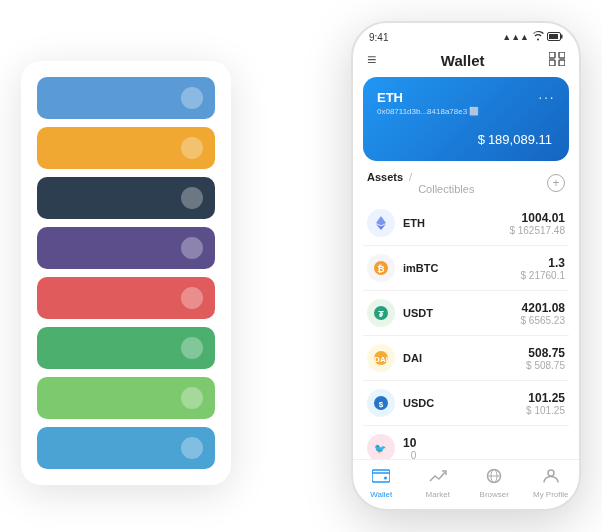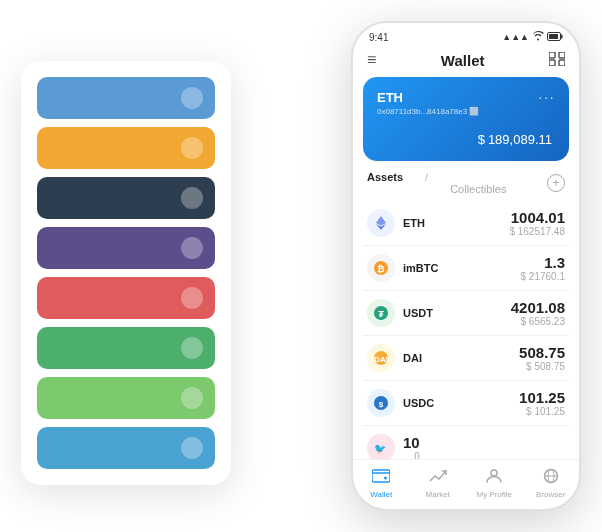--- a/index.html
+++ b/index.html
@@ -170,21 +170,21 @@
     .assets-header {
       display: flex;
       align-items: center;
       justify-content: space-between;
       padding: 10px 14px 6px;
       flex-shrink: 0;
     }
 
     .assets-tabs {
       display: flex;
-      gap: 22px;
+      gap: 6px;
       font-size: 11px;
     }
 
     .assets-tab-active {
       color: #222;
       font-weight: 600;
     }
 
     .assets-tab-divider {
       color: #bbb;
@@ -248,21 +248,21 @@
       font-size: 11px;
       font-weight: 600;
       color: #222;
     }
 
     .asset-amount-col {
       text-align: right;
     }
 
     .asset-amount {
-      font-size: 15px;
+      font-size: 12px;
       font-weight: 600;
       color: #222;
     }
 
     .asset-usd {
       font-size: 10px;
       color: #aaa;
     }
 
     
@@ -489,32 +489,32 @@
           <svg width="18" height="16" viewBox="0 0 18 16">
               <polyline points="1,13 6,8 10,11 17,3" fill="none" stroke="#aaa" stroke-width="1.5"></polyline>
               <polyline points="13,3 17,3 17,7" fill="none" stroke="#aaa" stroke-width="1.5"></polyline>
             </svg>
         </span>
         <span class="nav-label">Market</span>
       </div>
       <div class="nav-item">
         <span class="nav-icon">
           <svg width="18" height="16" viewBox="0 0 18 16">
-              <circle cx="9" cy="5" r="3" fill="none" stroke="#aaa" stroke-width="1.5"></circle>
-              <path d="M2 14.5c0-3.5 3-6 7-6s7 2.5 7 6" fill="none" stroke="#aaa" stroke-width="1.5"></path>
+              <circle cx="9" cy="8" r="6.5" fill="none" stroke="#aaa" stroke-width="1.5"></circle>
+              <ellipse cx="9" cy="8" rx="3" ry="6.5" fill="none" stroke="#aaa" stroke-width="1"></ellipse>
+              <line x1="2.5" y1="8" x2="15.5" y2="8" stroke="#aaa" stroke-width="1"></line>
             </svg>
         </span>
-        <span class="nav-label">My Profile</span>
+        <span class="nav-label">Browser</span>
       </div>
       <div class="nav-item">
         <span class="nav-icon">
           <svg width="18" height="16" viewBox="0 0 18 16">
-              <circle cx="9" cy="8" r="6.5" fill="none" stroke="#aaa" stroke-width="1.5"></circle>
-              <ellipse cx="9" cy="8" rx="3" ry="6.5" fill="none" stroke="#aaa" stroke-width="1"></ellipse>
-              <line x1="2.5" y1="8" x2="15.5" y2="8" stroke="#aaa" stroke-width="1"></line>
+              <circle cx="9" cy="5" r="3" fill="none" stroke="#aaa" stroke-width="1.5"></circle>
+              <path d="M2 14.5c0-3.5 3-6 7-6s7 2.5 7 6" fill="none" stroke="#aaa" stroke-width="1.5"></path>
             </svg>
         </span>
-        <span class="nav-label">Browser</span>
+        <span class="nav-label">My Profile</span>
       </div>
     </div>
 
   </div>
 </div>
 
 </body></html>

